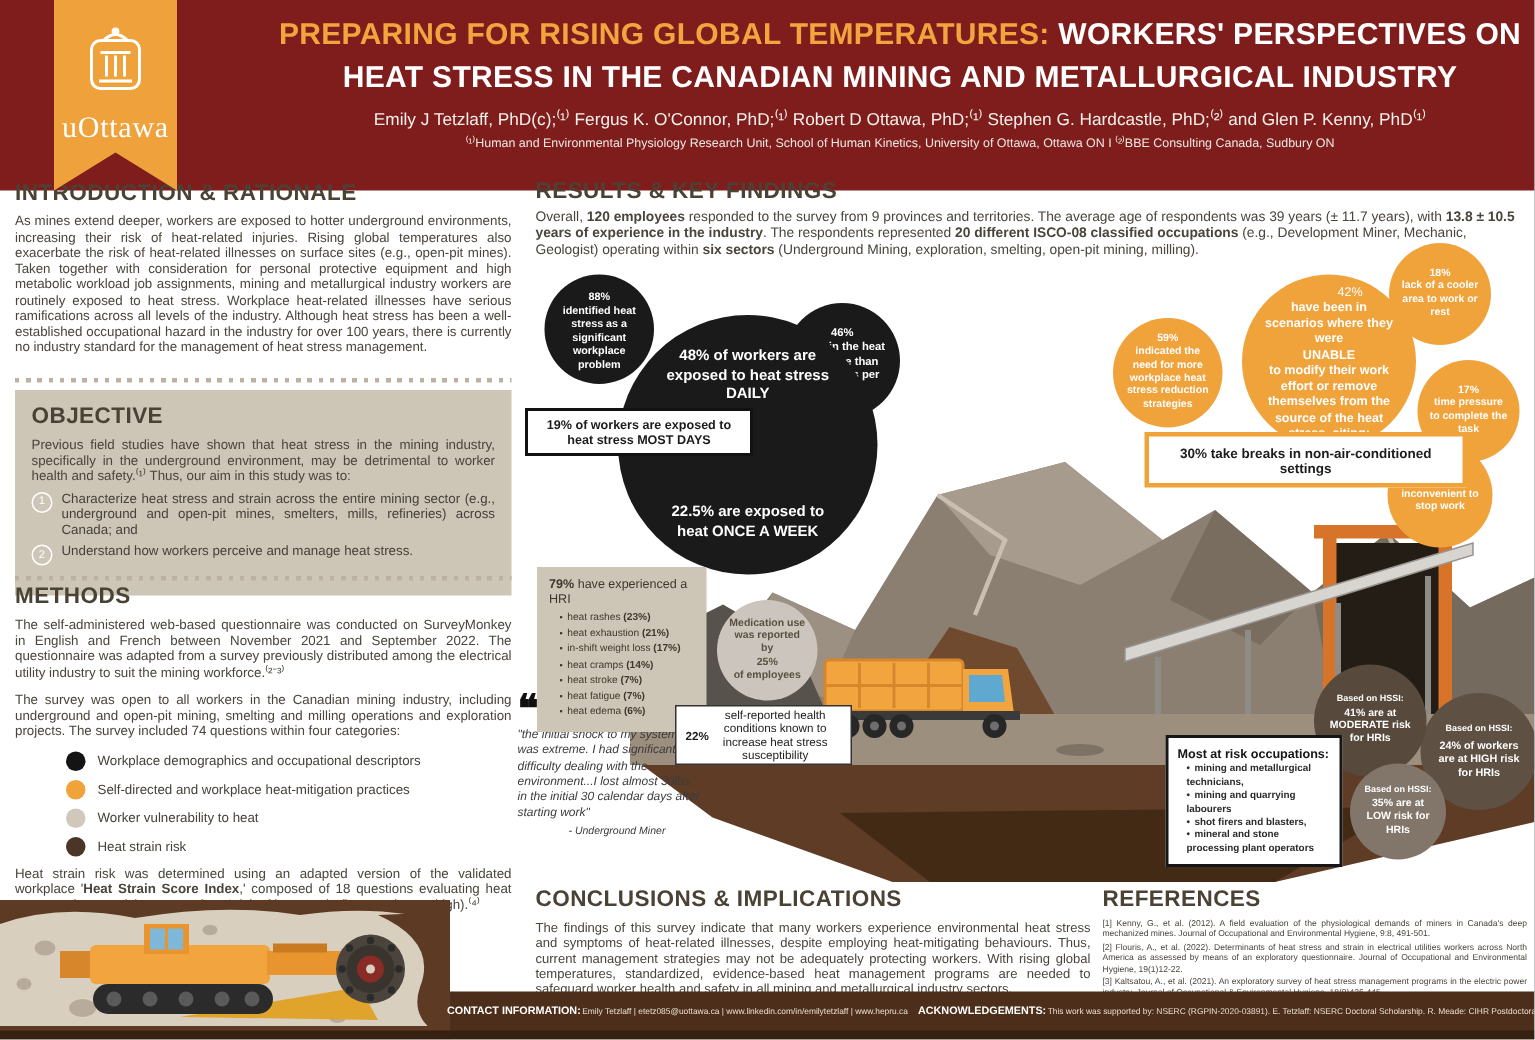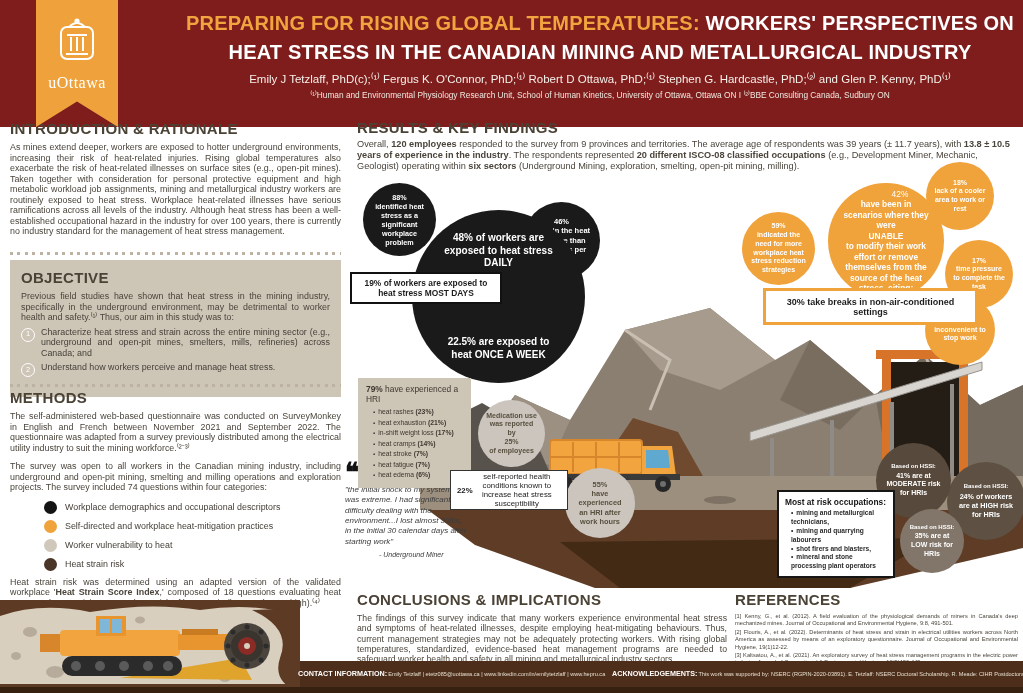--- a/index.html
+++ b/index.html
@@ -3,21 +3,21 @@
 <meta charset="utf-8">
 <style>
   html,body{margin:0;padding:0;background:#9a9a9a;}
   .poster{position:relative;width:1023px;height:693px;margin:0 auto;background:#ffffff;
           font-family:"Liberation Sans",sans-serif;overflow:hidden;color:#46413A;}
   
   .header{position:absolute;left:0;top:0;width:1023px;height:127px;background:#7f1d1d;padding-left:45px;}
   .ribbon{position:absolute;left:36px;top:0;width:82px;height:127px;background:#EFA23C;
           clip-path:polygon(0 0,100% 0,100% 100%,50% 80%,0 100%);z-index:5;text-align:center;}
   .wordmark{position:absolute;left:0;top:74px;width:100%;color:#fff;font-family:"Liberation Serif",serif;
-            font-size:16px;letter-spacing:.5px;}
+            font-size:20px;letter-spacing:.5px;}
   .crest{position:absolute;left:21px;top:14px;}
   .titles{position:absolute;left:138px;top:9px;right:6px;text-align:center;}
   .t1,.t2{font-size:20px;font-weight:700;color:#fff;letter-spacing:.2px;line-height:1.45;}
   .t1 .hl{color:#F2A53E;}
   .authors{margin-top:4px;font-size:11.5px;color:#F4F0E9;}
   .affil{margin-top:3px;font-size:8.3px;color:#EDE7DD;}
   
   .sec-h{font-size:15px;font-weight:700;color:#4B4236;letter-spacing:.3px;margin:0 0 5px 0;}
   .body-p{font-size:8.9px;line-height:1.18;text-align:justify;color:#4A443B;margin:0;}
   .dotrule{position:absolute;left:10px;width:331px;height:3px;
@@ -266,24 +266,20 @@
 
     <div class="bubble gy" style="left:133px;top:250px;width:67px;height:67px;font-size:7px;padding:7px;z-index:3;">
         <span>Medication use was reported by </span>
         <span style="font-weight: 700;">25%</span>
         <span> of employees</span>
       </div>
     <div class="statbox" style="left:105px;top:320px;width:118px;height:40px;border:1.5px solid #333;font-size:7.8px;padding:3px 6px;">
         <span style="font-weight: 700;">22%</span>
         <span> self-reported health conditions known to increase heat stress susceptibility</span>
       </div>
-    <div class="bubble gy" style="left:220px;top:318px;width:70px;height:70px;font-size:7.4px;padding:9px;">
-        <span style="font-weight: 700;">55%</span>
-        <span> have experienced an HRI after work hours</span>
-      </div>
 
     <div class="quote">
       <div class="qrow">
         <span class="qmark">❝</span>
         <span class="qline"></span>
       </div>
       <div class="qtext">"the initial shock to my system was extreme. I had significant difficulty dealing with the environment...I lost almost 30lbs, in the initial 30 calendar days after starting work"</div>
       <div class="qattr">- Underground Miner</div>
     </div>
 

